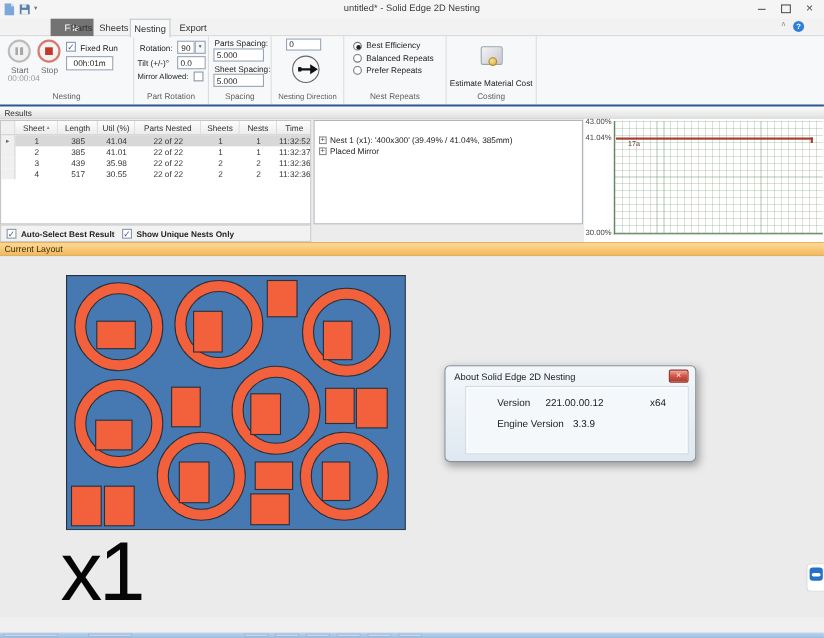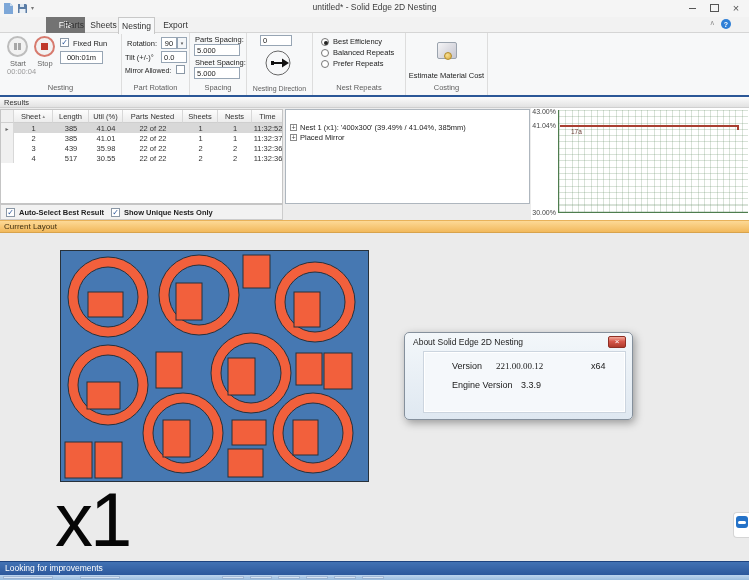--- a/index.html
+++ b/index.html
@@ -361,28 +361,27 @@
     <div class="tv-blue">
         <div class="tv-dash"></div>
       </div>
   </div>
 
   <div class="about">
     <div class="about-title">About Solid Edge 2D Nesting</div>
     <div class="about-close"></div>
     <div class="about-panel">
       <span class="about-text" style="left:27px;top:8px;">Version</span>
-      <span class="about-text" style="left:71px;top:8px;font-family:Liberation Serif, serif;">221.00.00.12</span>
+      <span class="about-text" style="left:71px;top:8px;">221.00.00.12</span>
       <span class="about-text" style="left:166px;top:8px;">x64</span>
       <span class="about-text" style="left:27px;top:27px;">Engine Version</span>
       <span class="about-text" style="left:96px;top:27px;">3.3.9</span>
     </div>
   </div>
 
-  <div class="statusbar">Looking for improvements</div>
 
   <div class="taskbar">
     <div class="tb-item" style="left:3px;width:50px;"></div>
     <div class="tb-item" style="left:80px;width:40px;"></div>
     <div class="tb-item" style="left:222px;"></div>
     <div class="tb-item" style="left:250px;"></div>
     <div class="tb-item" style="left:278px;"></div>
     <div class="tb-item" style="left:306px;"></div>
     <div class="tb-item" style="left:334px;"></div>
     <div class="tb-item" style="left:362px;"></div>

